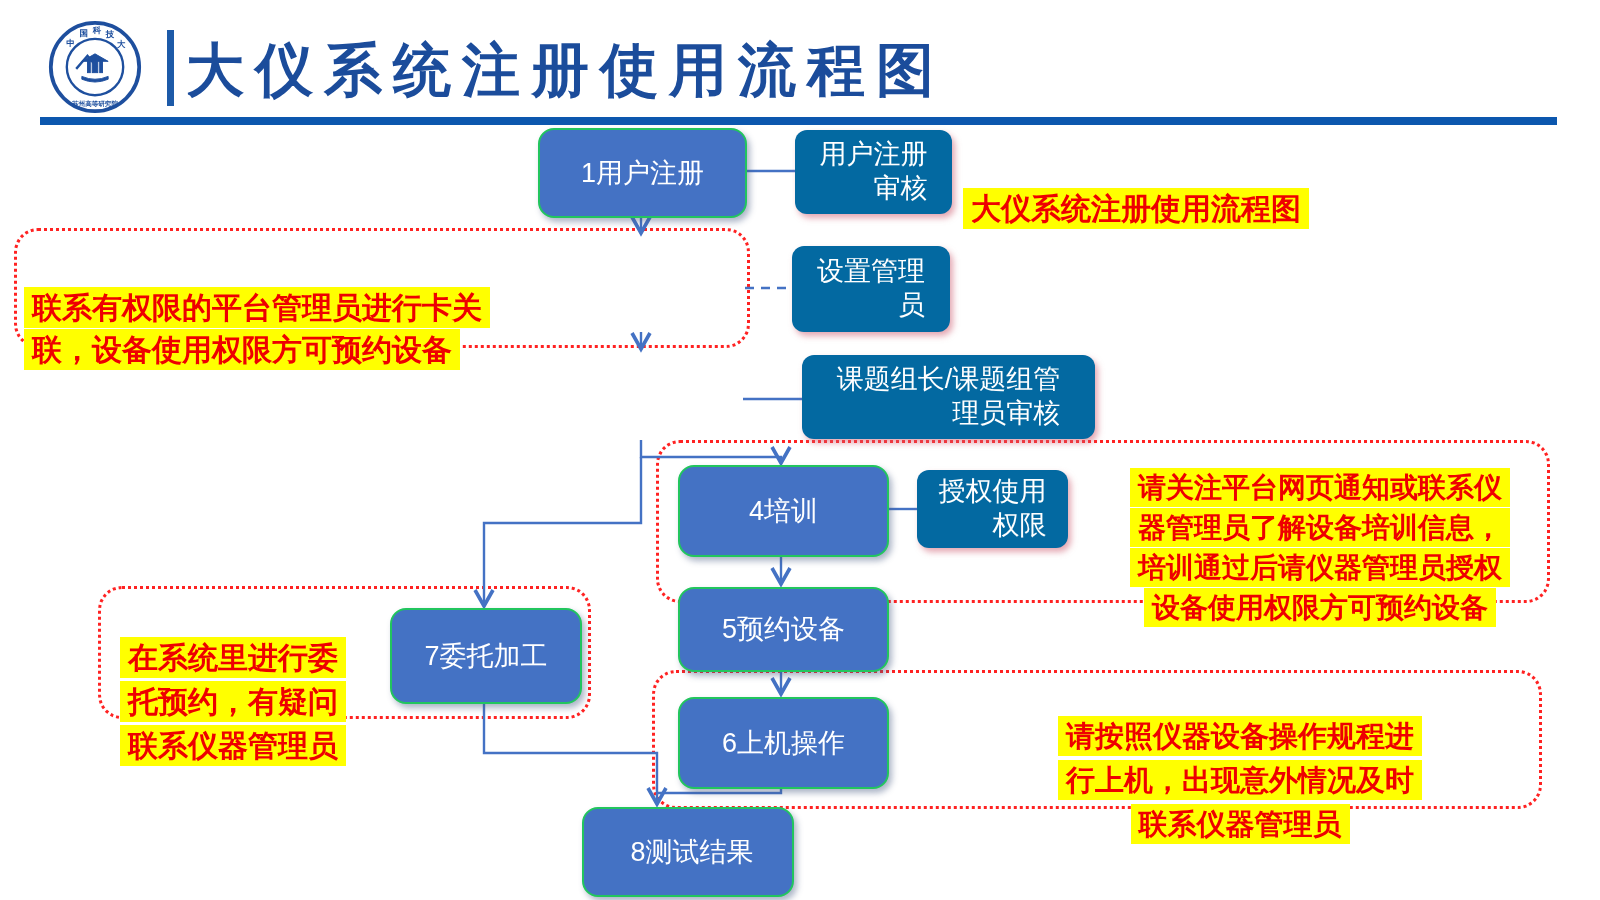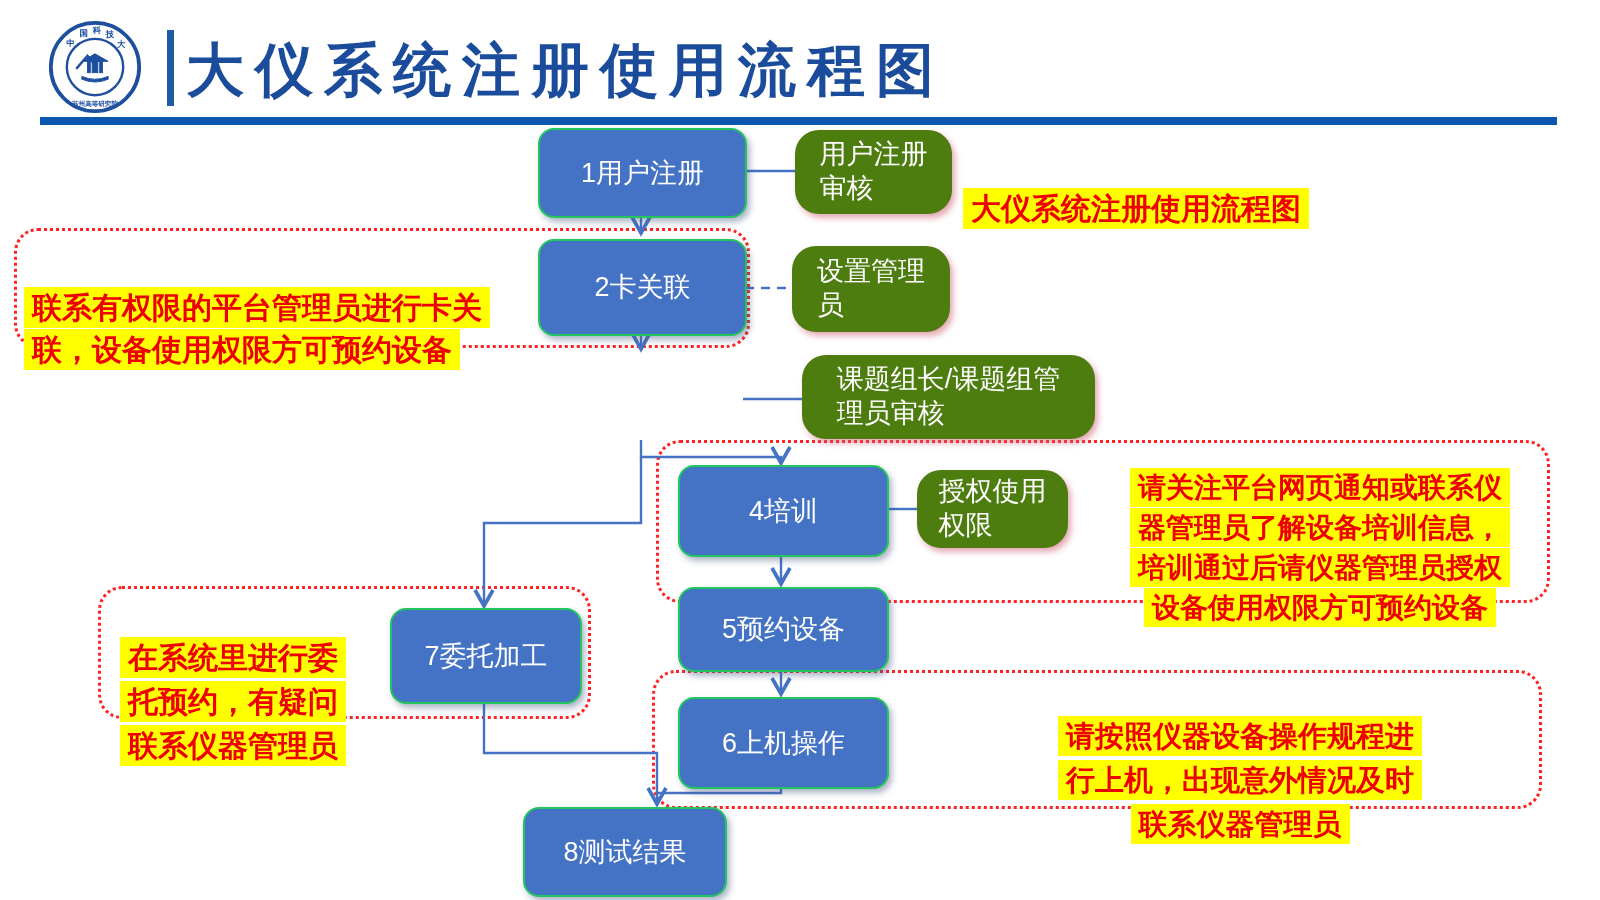--- a/index.html
+++ b/index.html
@@ -18,22 +18,22 @@
   .title-rule{position:absolute;left:40px;top:117px;width:1517px;height:8px;background:#0c57ae;}
   
   .step{
     position:absolute;display:flex;align-items:center;justify-content:center;
     background:#4472c4;border:2px solid #22c55e;border-radius:16px;
     color:#ffffff;font-size:27px;line-height:1.22;text-align:center;
     white-space:pre-line;box-shadow:3px 4px 6px rgba(70,90,130,.45);z-index:3;
   }
   .review{
     position:absolute;display:flex;align-items:center;justify-content:center;
-    background:#4d7c0f;border-radius:24px;
-    color:#ffffff;font-size:27px;line-height:1.25;text-align:left;
+    background:#0369a1;border-radius:12px;
+    color:#ffffff;font-size:27px;line-height:1.25;text-align:right;
     white-space:pre-line;box-shadow:3px 4px 6px rgba(205,95,115,.55);z-index:3;
   }
   
   .dotted{
     position:absolute;border:3px dotted #ff2222;border-radius:24px;z-index:1;
     background:transparent;
   }
   
   .note{
     position:absolute;z-index:4;font-family:"DejaVu Serif",serif;font-weight:bold;
@@ -97,26 +97,25 @@
       <path d="M641,457 L641,523 L484,523 L484,604" marker-end="url(#arrow)"></path>
       <path d="M885,509 L917,509"></path>
       <path d="M781,553 L781,582" marker-end="url(#arrow)"></path>
       <path d="M781,668 L781,692" marker-end="url(#arrow)"></path>
       <path d="M781,785 L781,793 L657,793"></path>
       <path d="M484,700 L484,753 L657,753 L657,802" marker-end="url(#arrow)"></path>
     </g>
   </svg>
 
   <div class="step" style="left:538px;top:128px;width:205px;height:86px;">1用户注册</div>
-  <div class="step" style="left:538px;top:239px;width:205px;height:93px;">2卡关联</div>
   <div class="step" style="left:678px;top:465px;width:207px;height:88px;">4培训</div>
   <div class="step" style="left:678px;top:587px;width:207px;height:81px;">5预约设备</div>
   <div class="step" style="left:678px;top:697px;width:207px;height:88px;">6上机操作</div>
   <div class="step" style="left:390px;top:608px;width:188px;height:92px;">7委托加工</div>
-  <div class="step" style="left:523px;top:807px;width:200px;height:86px;">8测试结果</div>
+  <div class="step" style="left:582px;top:807px;width:200px;height:86px;padding-left:8px;">8测试结果</div>
 
   <div class="review" style="left:795px;top:130px;width:157px;height:84px;">用户注册
 审核</div>
   <div class="review" style="left:792px;top:246px;width:158px;height:86px;">设置管理
 员</div>
   <div class="review" style="left:802px;top:355px;width:293px;height:84px;">课题组长/课题组管
 理员审核</div>
   <div class="review" style="left:917px;top:470px;width:151px;height:78px;">授权使用
 权限</div>
 

